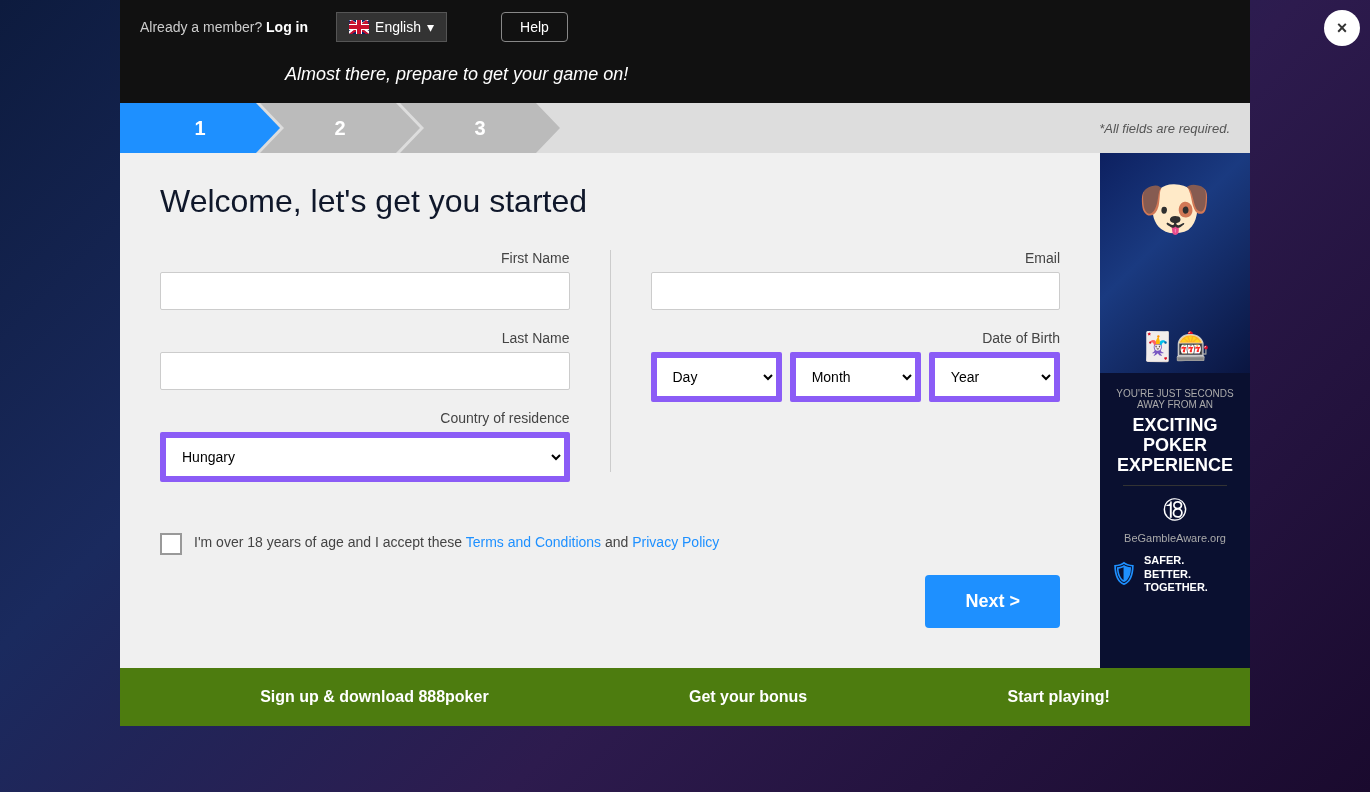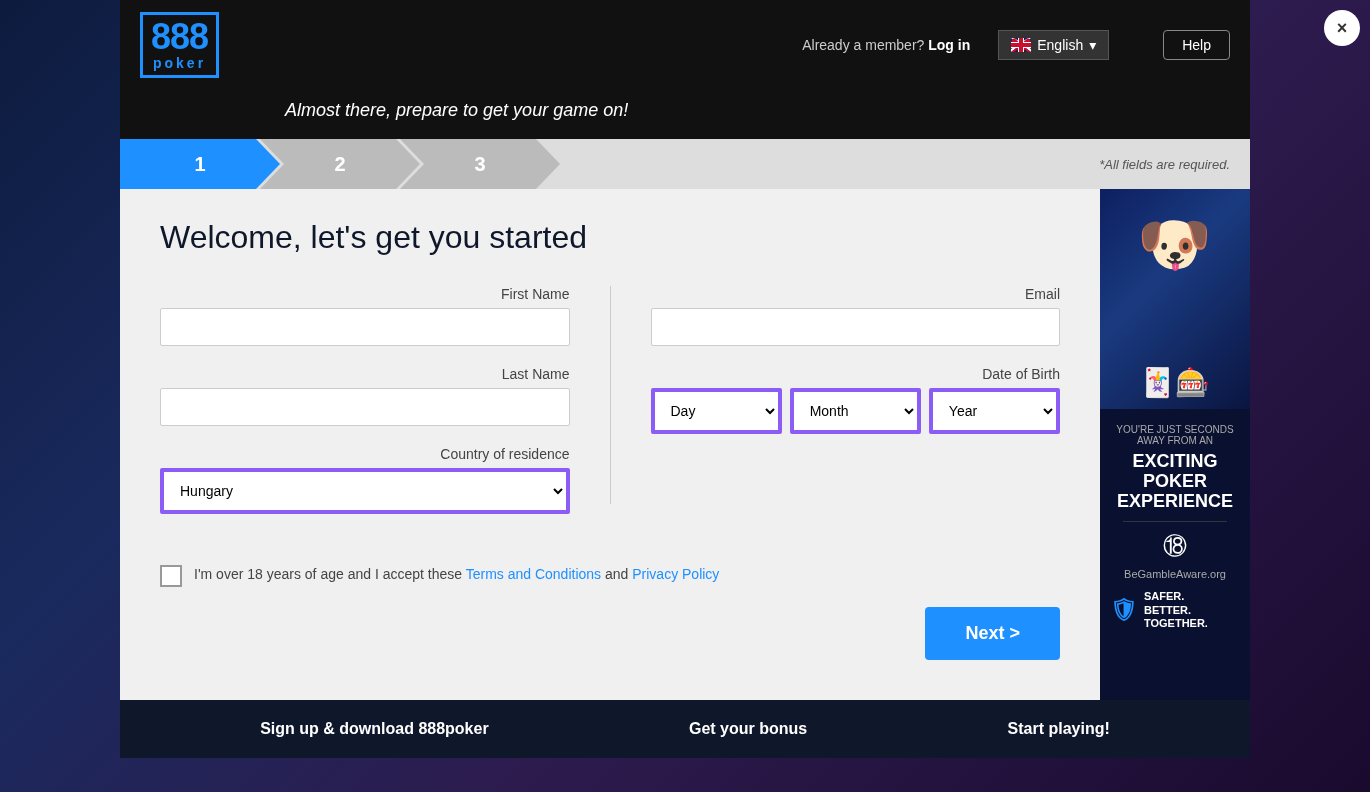--- a/index.html
+++ b/index.html
@@ -227,21 +227,21 @@
       border: 1px solid #ccc;
       background: #fff;
       font-size: 14px;
       border-radius: 2px;
       outline: none;
     }
 
     .form-group select {
       width: 100%;
       padding: 10px 12px;
-      border: 4px solid #8b5cf6;
+      border: 6px solid #8b5cf6;
       background: #fff;
       font-size: 14px;
       border-radius: 2px;
       outline: none;
       cursor: pointer;
       appearance: auto;
     }
 
     .dob-row {
       display: flex;
@@ -393,21 +393,21 @@
     }
 
     .safer-text {
       text-align: left;
       line-height: 1.2;
       font-size: 11px;
     }
 
     
     .footer-bar {
-      background: #0f172a;
+      background: #4d7c0f;
       padding: 20px 40px;
       display: flex;
       justify-content: space-around;
       color: #fff;
     }
 
     .footer-item {
       text-align: center;
       font-size: 16px;
       font-weight: bold;
@@ -427,26 +427,20 @@
 </head>
 <body>
 
 <div class="bg-behind"></div>
 
 <button class="close-btn">×</button>
 
 <div class="modal-wrapper">
 
   <div class="top-bar">
-    <div class="logo-area">
-      <div class="logo-box">
-        <div class="logo-888">888</div>
-        <span class="logo-poker">poker</span>
-      </div>
-    </div>
     <div class="top-right">
       <span class="already-member">
         <span>Already a member?</span> <a>Log in</a>
       </span>
       <button class="lang-btn">
         <svg class="flag-icon" viewBox="0 0 20 14">
           <rect width="20" height="14" fill="#012169"></rect>
           <polygon points="0,0 20,14 20,11 3,0" fill="white"></polygon>
           <polygon points="0,3 17,14 20,14 3,0" fill="#C8102E"></polygon>
           <polygon points="20,0 0,14 0,11 17,0" fill="white"></polygon>

